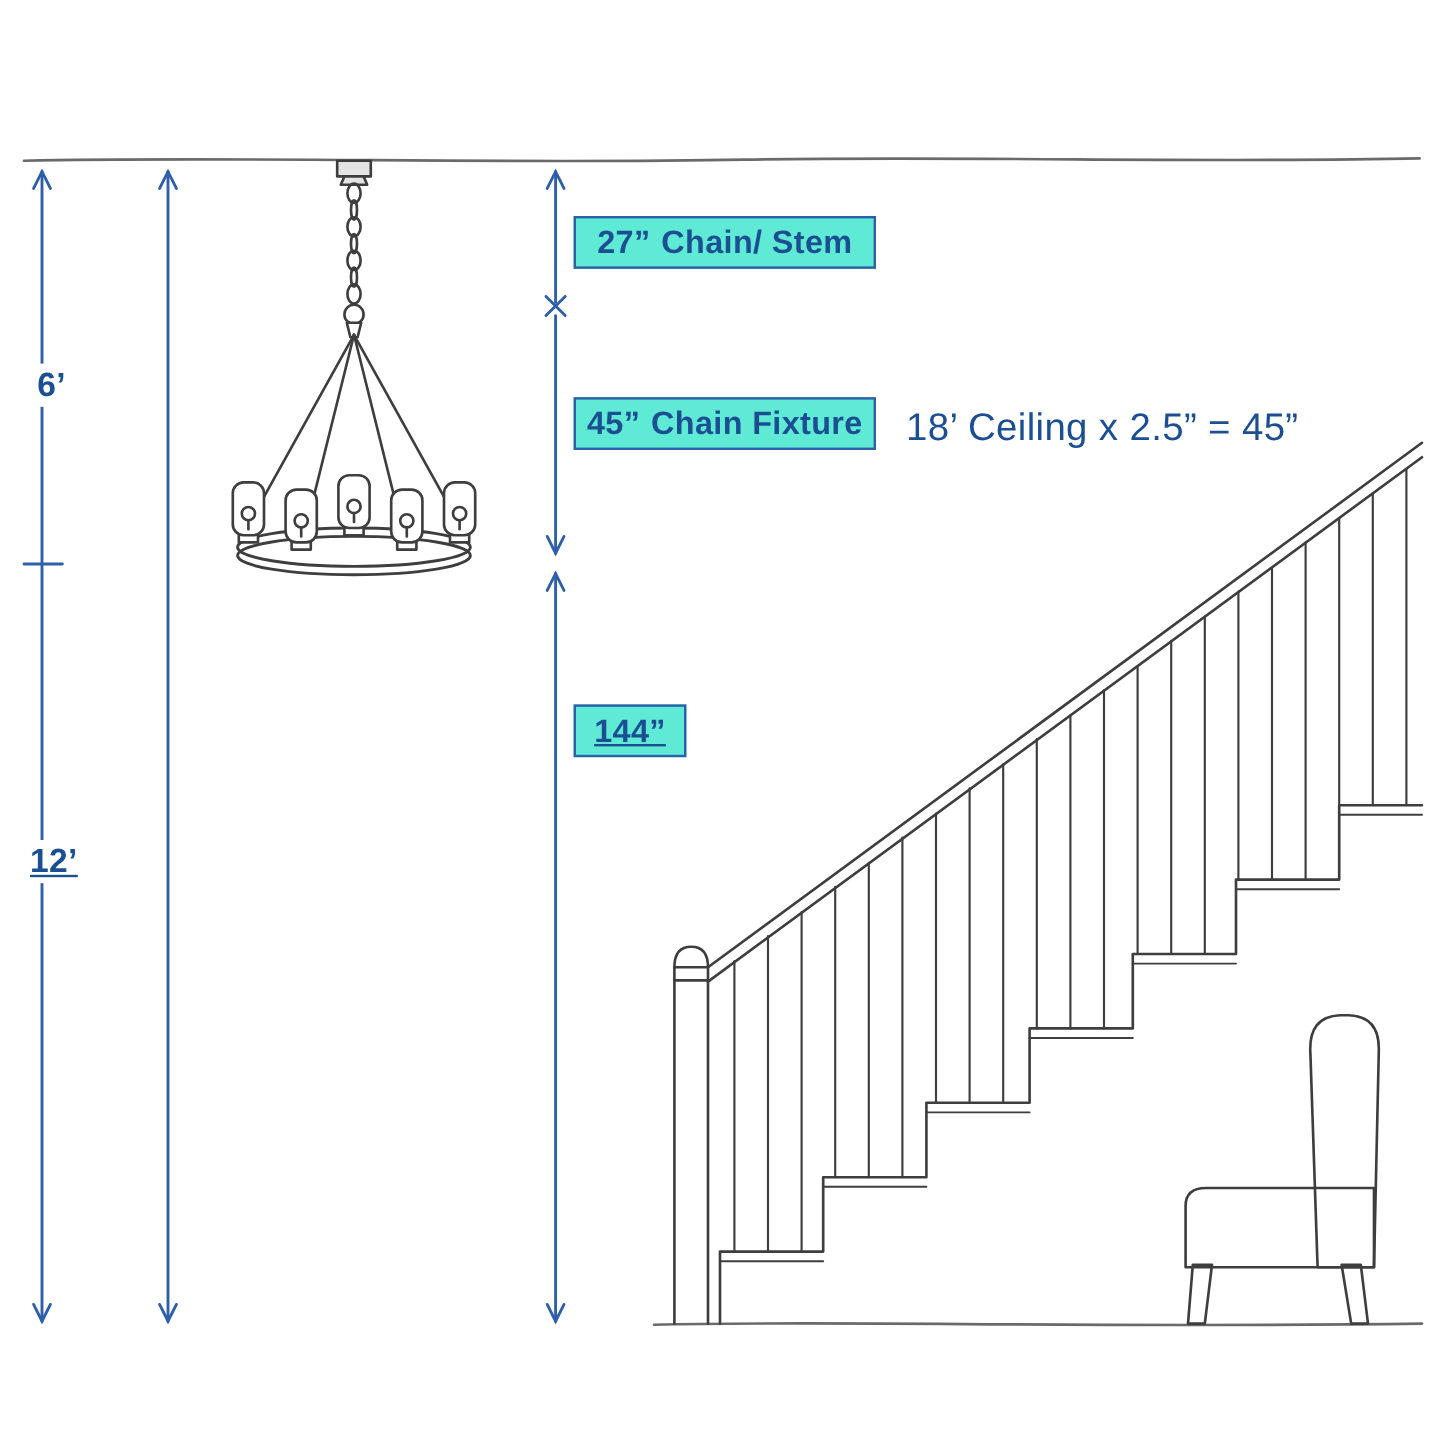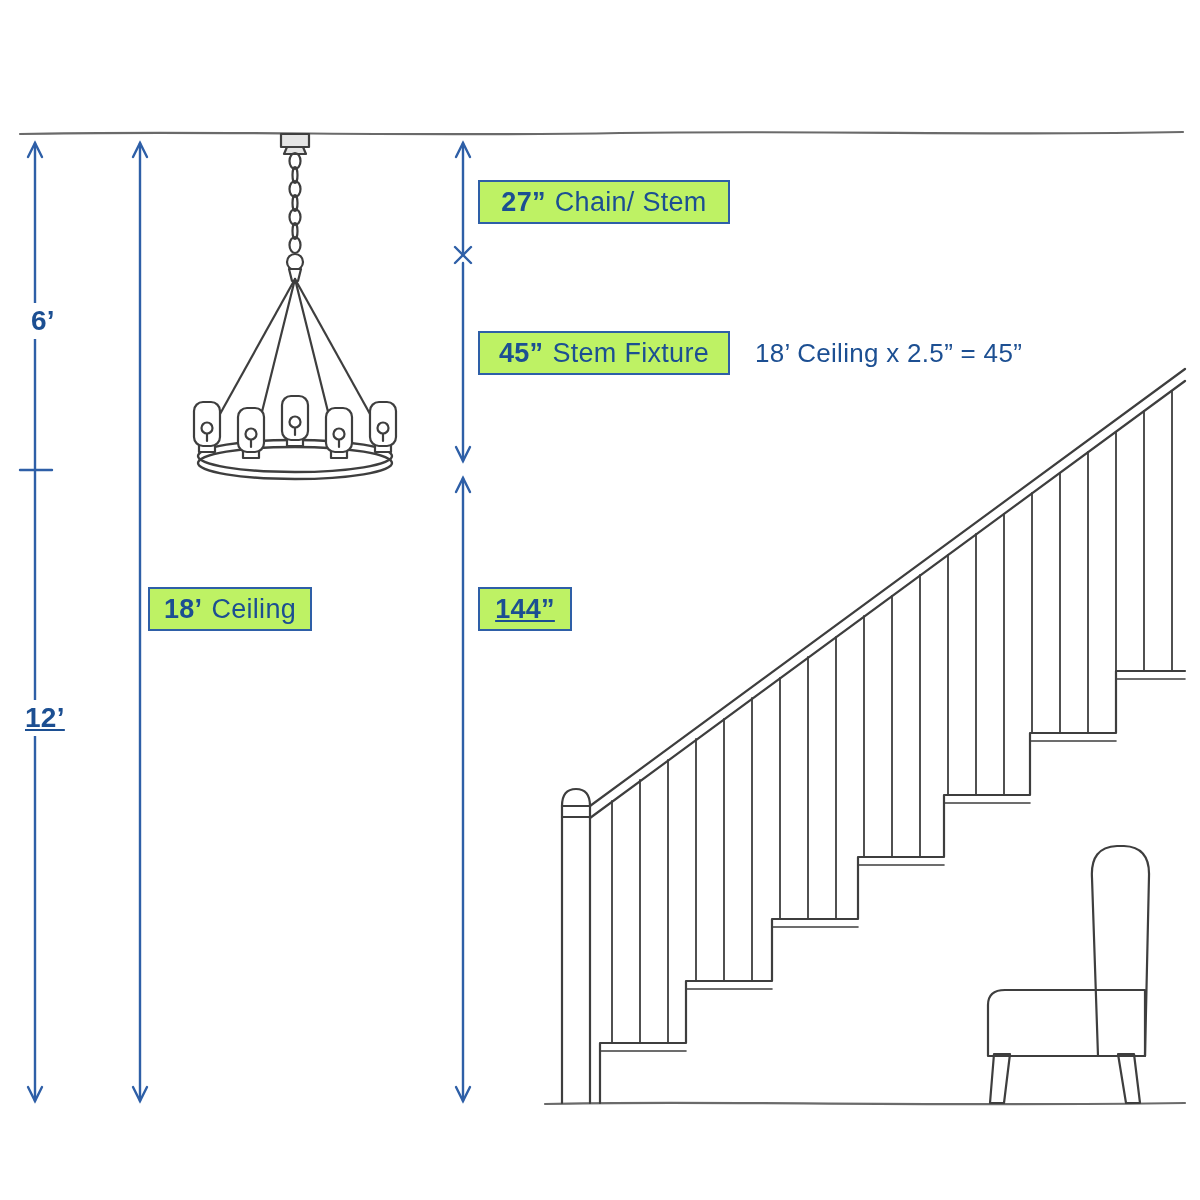--- a/index.html
+++ b/index.html
@@ -17,32 +17,32 @@
   .stage{position:absolute;inset:0;}
   svg.scene{position:absolute;left:0;top:0;}
   
   .sk{stroke:var(--sketch);stroke-width:2.2;fill:none;stroke-linecap:round;stroke-linejoin:round;}
   .sk-light{stroke:var(--sketch-light);}
   .bal{stroke-width:1.8;}
   
   .dim line,.dim path{stroke:var(--blue);stroke-width:2.4;fill:none;stroke-linecap:round;}
   
   .dim-box{
-    position:absolute;border:2.5px solid var(--blue);background:#bef264;
+    position:absolute;border:2.5px solid var(--blue);background:#5eead4;
     color:var(--text-blue);display:flex;align-items:center;justify-content:center;
     font-size:27px;letter-spacing:.3px;white-space:nowrap;
   }
   .dim-box .num{font-weight:bold;}
-  .dim-box .word{margin-left:9px;font-weight:normal;}
+  .dim-box .word{margin-left:9px;font-weight:bold;}
   .floating-label{
     position:absolute;background:#ffffff;color:var(--text-blue);
     font-size:28px;font-weight:bold;padding:2px 5px;letter-spacing:.3px;
   }
   .formula{
-    position:absolute;color:var(--text-blue);font-size:26px;letter-spacing:.3px;white-space:nowrap;
+    position:absolute;color:var(--text-blue);font-size:32px;letter-spacing:.3px;white-space:nowrap;
   }
 </style>
 </head>
 <body>
 
 <div class="stage">
 
   <svg class="scene" width="1200" height="1200" viewBox="0 0 1200 1200">
 
     <path class="sk sk-light" d="M20,134 C200,130 420,137 620,133 C820,130 1000,136 1183,132"></path>
@@ -207,29 +207,25 @@
     <span>12’</span>
   </div>
 
   <div class="dim-box" style="left:478px;top:180px;width:252px;height:44px;">
     <span class="num">27”</span>
     <span class="word">Chain/ Stem</span>
   </div>
 
   <div class="dim-box" style="left:478px;top:331px;width:252px;height:44px;">
     <span class="num">45”</span>
-    <span class="word">Stem Fixture</span>
+    <span class="word">Chain Fixture</span>
   </div>
 
   <div class="formula" style="left:755px;top:338px;">
     <span>18’ Ceiling x 2.5” = 45”</span>
   </div>
 
-  <div class="dim-box" style="left:148px;top:587px;width:164px;height:44px;">
-    <span class="num">18’</span>
-    <span class="word">Ceiling</span>
-  </div>
 
   <div class="dim-box" style="left:478px;top:587px;width:94px;height:44px;text-decoration:underline;">
     <span class="num">144”</span>
   </div>
 
 </div>
 
 </body></html>

